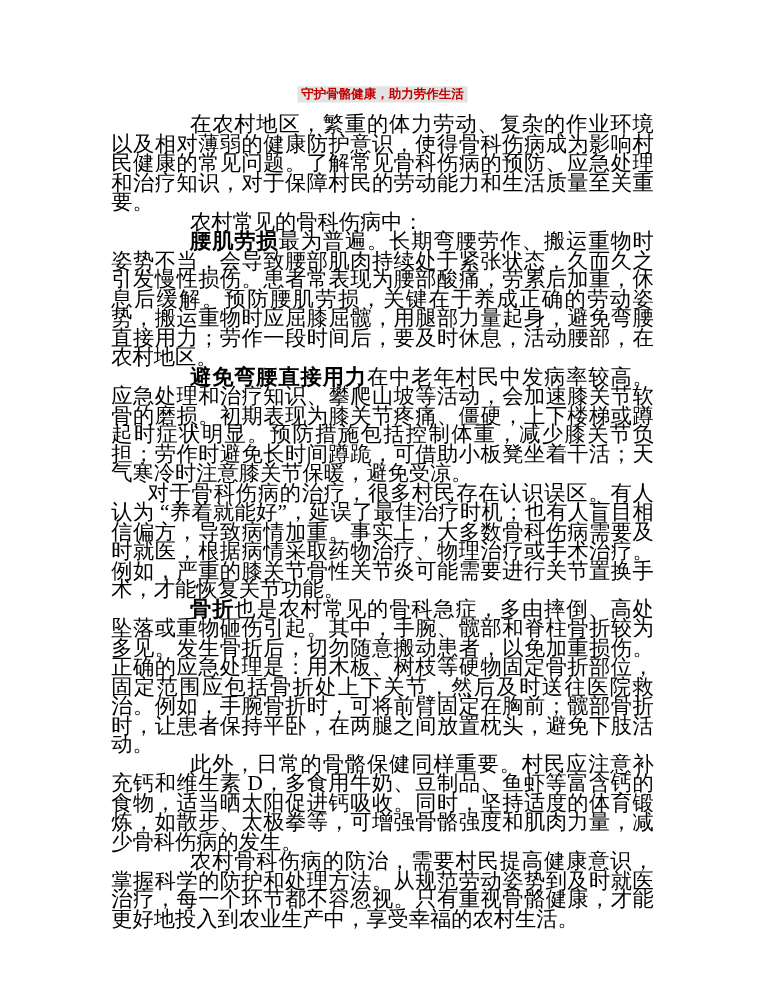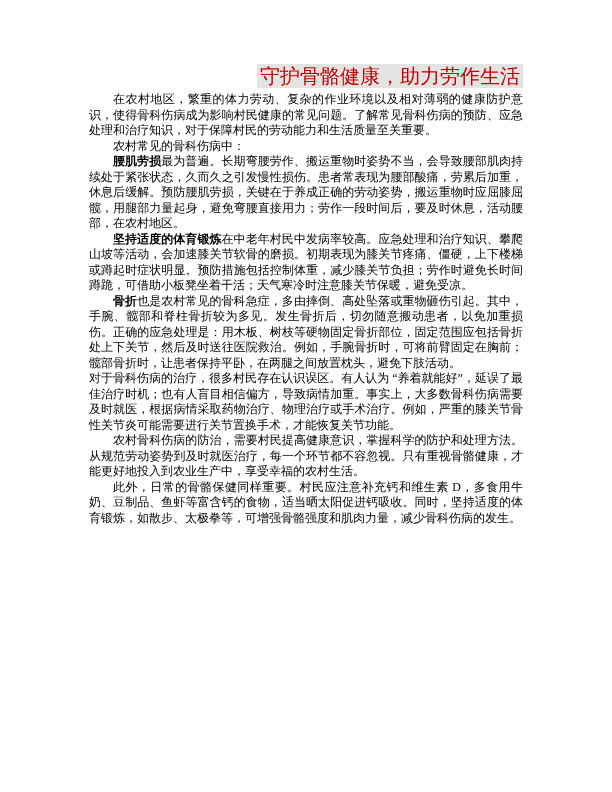--- a/index.html
+++ b/index.html
@@ -13,66 +13,67 @@
     height: 792px;
     background: #ffffff;
     box-sizing: border-box;
     padding: 66px 89px 0 89px;
     overflow: hidden;
     font-family: "Liberation Serif", "DejaVu Serif", serif;
     color: #000000;
   }
   .doc-title {
     margin: 0 0 6px 0;
-    text-align: right;
-    font-size: 20px;
+    text-align: center;
+    font-size: 10px;
     line-height: 20px;
-    font-weight: normal;
+    font-weight: bold;
     font-family: "Liberation Sans", "DejaVu Sans", sans-serif;
   }
   .doc-title .hl {
     padding: 1px 3px;
     display: inline;
   }
   .body-text {
     width: 434px;
   }
   .para {
     margin: 0;
-    font-size: 12px;
+    font-size: 17px;
     line-height: 15.5px;
     text-align: justify;
     text-justify: inter-ideograph;
     word-break: break-all;
   }
   .para.indent {
     text-indent: 2em;
   }
   .para .lead {
     font-weight: bold;
+    margin-left: 29px;
   }
 </style>
 </head>
 <body>
 
 <div class="page">
   <h1 class="doc-title">
     <span class="hl" style="color: rgb(192, 0, 0); background-color: rgb(227, 227, 227);">守护骨骼健康，助力劳作生活</span>
   </h1>
 
   <div class="body-text">
     <p class="para indent"><span class="lead"></span><span>在农村地区，繁重的体力劳动、复杂的作业环境以及相对薄弱的健康防护意识，使得骨科伤病成为影响村民健康的常见问题。了解常见骨科伤病的预防、应急处理和治疗知识，对于保障村民的劳动能力和生活质量至关重要。</span></p>
 
     <p class="para indent"><span class="lead"></span><span>农村常见的骨科伤病中：</span></p>
 
     <p class="para indent"><span class="lead">腰肌劳损</span><span>最为普遍。长期弯腰劳作、搬运重物时姿势不当，会导致腰部肌肉持续处于紧张状态，久而久之引发慢性损伤。患者常表现为腰部酸痛，劳累后加重，休息后缓解。预防腰肌劳损，关键在于养成正确的劳动姿势，搬运重物时应屈膝屈髋，用腿部力量起身，避免弯腰直接用力；劳作一段时间后，要及时休息，活动腰部，在农村地区。</span></p>
 
-    <p class="para indent"><span class="lead">坚持适度的体育锻炼</span><span>在中老年村民中发病率较高。应急处理和治疗知识、攀爬山坡等活动，会加速膝关节软骨的磨损。初期表现为膝关节疼痛、僵硬，上下楼梯或蹲起时症状明显。预防措施包括控制体重，减少膝关节负担；劳作时避免长时间蹲跪，可借助小板凳坐着干活；天气寒冷时注意膝关节保暖，避免受凉。</span></p>
+    <p class="para indent"><span class="lead">避免弯腰直接用力</span><span>在中老年村民中发病率较高。应急处理和治疗知识、攀爬山坡等活动，会加速膝关节软骨的磨损。初期表现为膝关节疼痛、僵硬，上下楼梯或蹲起时症状明显。预防措施包括控制体重，减少膝关节负担；劳作时避免长时间蹲跪，可借助小板凳坐着干活；天气寒冷时注意膝关节保暖，避免受凉。</span></p>
+
+    <p class="para"><span class="lead"></span><span>对于骨科伤病的治疗，很多村民存在认识误区。有人认为 “养着就能好”，延误了最佳治疗时机；也有人盲目相信偏方，导致病情加重。事实上，大多数骨科伤病需要及时就医，根据病情采取药物治疗、物理治疗或手术治疗。例如，严重的膝关节骨性关节炎可能需要进行关节置换手术，才能恢复关节功能。</span></p>
 
     <p class="para indent"><span class="lead">骨折</span><span>也是农村常见的骨科急症，多由摔倒、高处坠落或重物砸伤引起。其中，手腕、髋部和脊柱骨折较为多见。发生骨折后，切勿随意搬动患者，以免加重损伤。正确的应急处理是：用木板、树枝等硬物固定骨折部位，固定范围应包括骨折处上下关节，然后及时送往医院救治。例如，手腕骨折时，可将前臂固定在胸前；髋部骨折时，让患者保持平卧，在两腿之间放置枕头，避免下肢活动。</span></p>
 
-    <p class="para"><span class="lead"></span><span>对于骨科伤病的治疗，很多村民存在认识误区。有人认为 “养着就能好”，延误了最佳治疗时机；也有人盲目相信偏方，导致病情加重。事实上，大多数骨科伤病需要及时就医，根据病情采取药物治疗、物理治疗或手术治疗。例如，严重的膝关节骨性关节炎可能需要进行关节置换手术，才能恢复关节功能。</span></p>
+    <p class="para indent"><span class="lead"></span><span>此外，日常的骨骼保健同样重要。村民应注意补充钙和维生素 D，多食用牛奶、豆制品、鱼虾等富含钙的食物，适当晒太阳促进钙吸收。同时，坚持适度的体育锻炼，如散步、太极拳等，可增强骨骼强度和肌肉力量，减少骨科伤病的发生。</span></p>
 
     <p class="para indent"><span class="lead"></span><span>农村骨科伤病的防治，需要村民提高健康意识，掌握科学的防护和处理方法。从规范劳动姿势到及时就医治疗，每一个环节都不容忽视。只有重视骨骼健康，才能更好地投入到农业生产中，享受幸福的农村生活。</span></p>
-
-    <p class="para indent"><span class="lead"></span><span>此外，日常的骨骼保健同样重要。村民应注意补充钙和维生素 D，多食用牛奶、豆制品、鱼虾等富含钙的食物，适当晒太阳促进钙吸收。同时，坚持适度的体育锻炼，如散步、太极拳等，可增强骨骼强度和肌肉力量，减少骨科伤病的发生。</span></p>
   </div>
 </div>
 
 </body></html>

